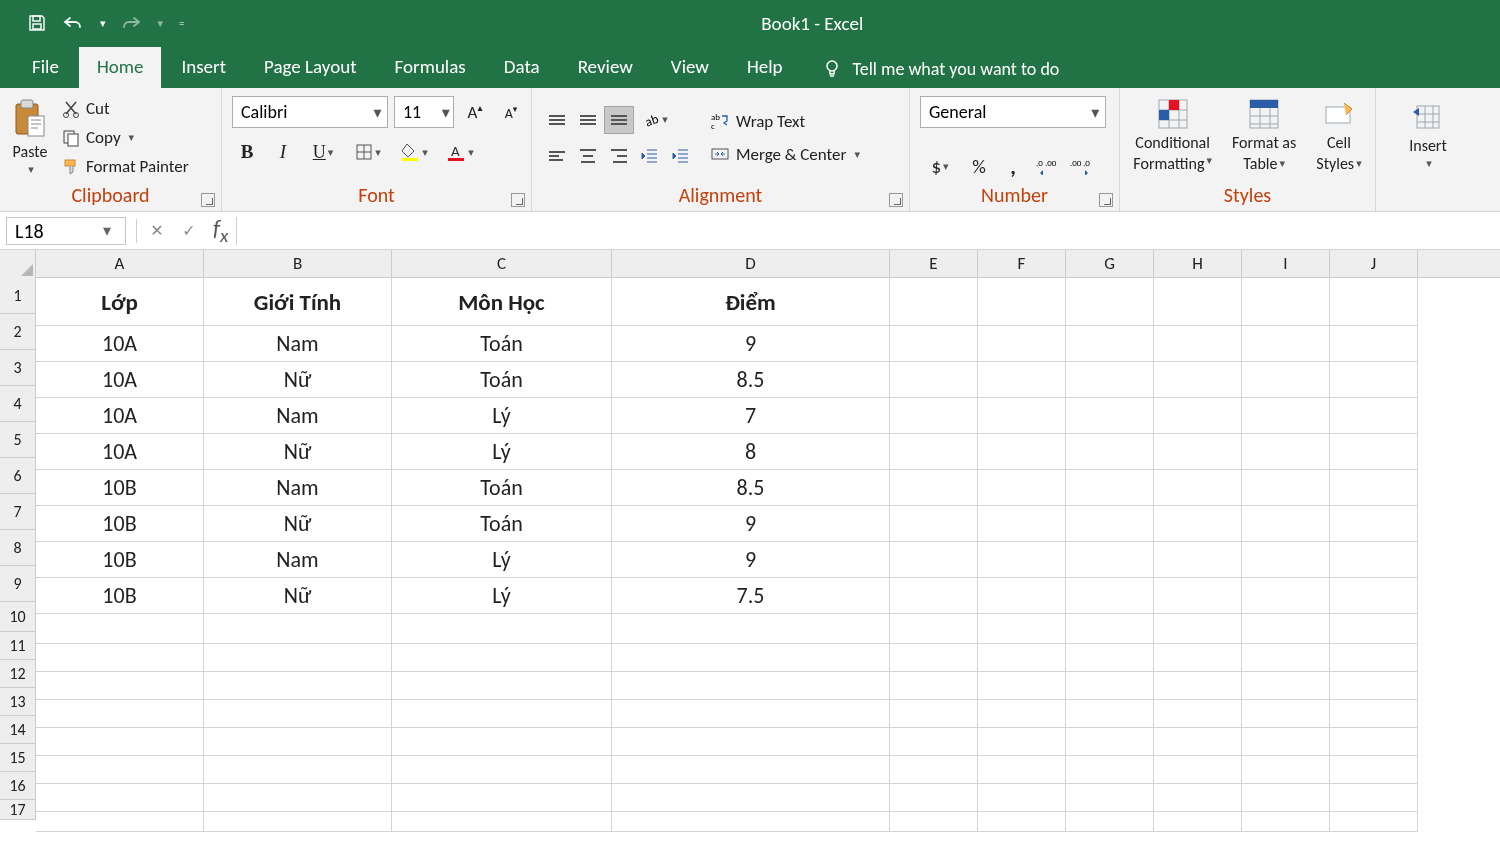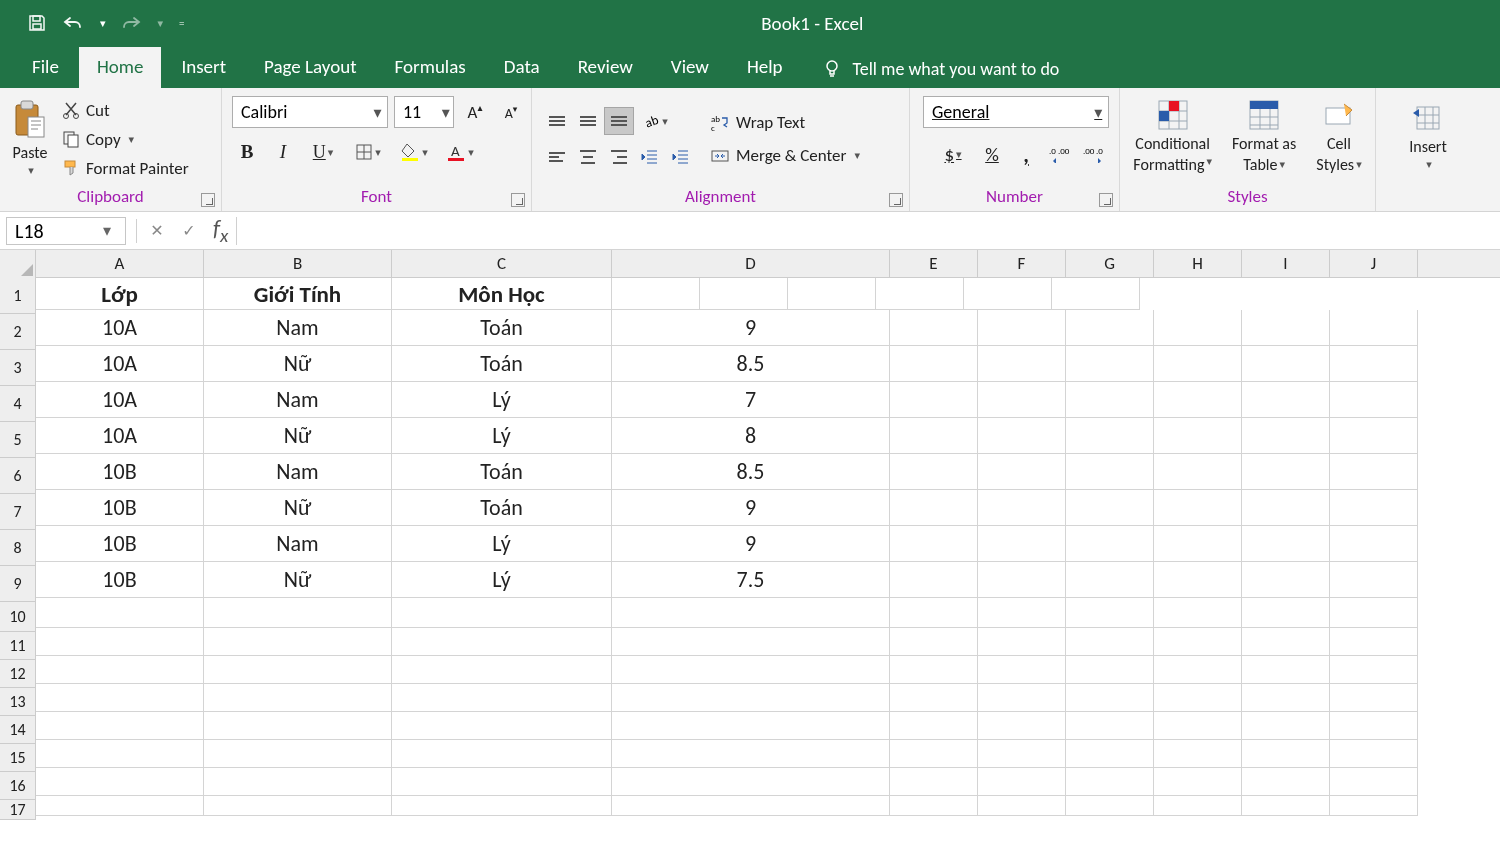--- a/index.html
+++ b/index.html
@@ -14,21 +14,21 @@
 
 .tabs { background:#217346; height:42px; display:flex; align-items:flex-end; padding-left:14px; gap:2px; }
 .tab { color:#fff; font-size:19px; padding:8px 18px 10px; cursor:pointer; }
 .tab.active { background:#f3f3f3; color:#217346; font-weight:500; }
 .tellme { display:flex; align-items:center; gap:10px; color:#fff; font-size:18px; padding:8px 18px; }
 
 
 .ribbon { background:#f3f3f3; border-bottom:1px solid #d4d4d4; height:124px; display:flex; }
 .group { border-right:1px solid #d9d9d9; height:100%; display:flex; flex-direction:column; }
 .group-body { flex:1; display:flex; align-items:center; }
-.group-label { font-size:17px; color:#a21caf; text-align:center; padding:2px 0 4px; position:relative; }
+.group-label { font-size:20px; color:#c2410c; text-align:center; padding:2px 0 4px; position:relative; }
 .dlaunch { position:absolute; right:6px; bottom:4px; width:14px; height:14px; border:1px solid #999; }
 .dlaunch::after { content:""; position:absolute; right:1px; bottom:1px; width:6px; height:6px; border-right:1px solid #666; border-bottom:1px solid #666; }
 
 .btn { display:flex; align-items:center; cursor:pointer; }
 .small-btn { font-size:17px; color:#222; gap:6px; padding:2px 4px; }
 .vstack { display:flex; flex-direction:column; gap:4px; padding:6px 10px 0 6px; }
 .bigbtn { display:flex; flex-direction:column; align-items:center; justify-content:center; gap:2px; font-size:16px; padding:4px 8px; cursor:pointer; }
 
 .combo { display:flex; align-items:center; background:#fff; border:1px solid #adadad; height:32px; }
 .combo input { border:none; outline:none; font-size:18px; padding:2px 8px; width:100%; background:transparent; }
@@ -300,21 +300,21 @@
             </svg>
           <span>Merge &amp; Center</span>
           <span class="drop">▾</span>
         </div>
       </div>
     </div>
     <div class="group-label"><span>Alignment</span><span class="dlaunch"></span></div>
   </div>
 
   <div class="group" style="width:210px;">
-    <div class="group-body" style="flex-direction:column;padding:8px 10px 0;gap:12px;align-items:flex-end;text-decoration:underline;">
+    <div class="group-body" style="flex-direction:column;padding:8px 10px 0;gap:24px;align-items:flex-start;">
       <div class="combo" style="width:186px;">
           <input value="General" style="">
           <span class="arrow">▾</span>
         </div>
       <div class="icorow" style="gap:4px;">
         <div class="icobox" style="width:40px;">
             <span style="font-size:19px;">$</span>
             <span class="drop">▾</span>
           </div>
         <div class="icobox">
@@ -446,24 +446,25 @@
         <div class="rh" style="height: 30px;">10</div>
         <div class="rh" style="height: 28px;">11</div>
         <div class="rh" style="height: 28px;">12</div>
         <div class="rh" style="height: 28px;">13</div>
         <div class="rh" style="height: 28px; text-align: right;">14</div>
         <div class="rh" style="height: 28px;">15</div>
         <div class="rh" style="height: 28px;">16</div>
         <div class="rh" style="height: 20px;">17</div>
       </div>
     <div class="cells" id="cells">
-        <div class="row" style="height: 32px;">
+        <div class="row" style="height: 48px;">
           <div class="cell cA hdr">Lớp</div>
           <div class="cell cB hdr">Giới Tính</div>
           <div class="cell cC hdr">Môn Học</div>
+          <div class="cell cD hdr">Điểm</div>
           <div class="cell cE"></div>
           <div class="cell cF"></div>
           <div class="cell cG"></div>
           <div class="cell cH"></div>
           <div class="cell cI"></div>
           <div class="cell cJ"></div>
         </div>
         <div class="row" style="height: 36px;">
           <div class="cell cA">10A</div>
           <div class="cell cB">Nam</div>

